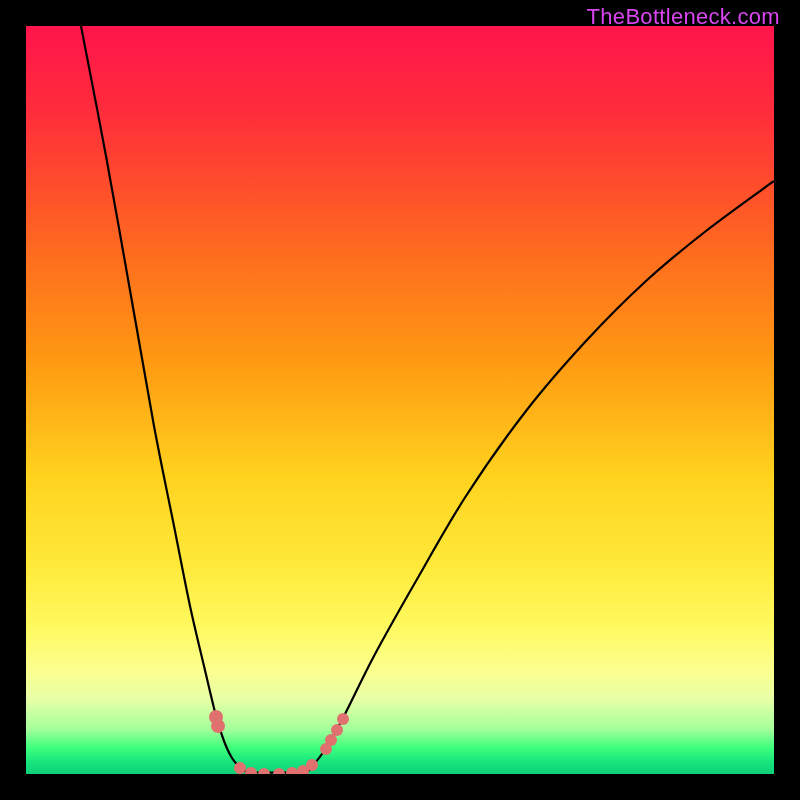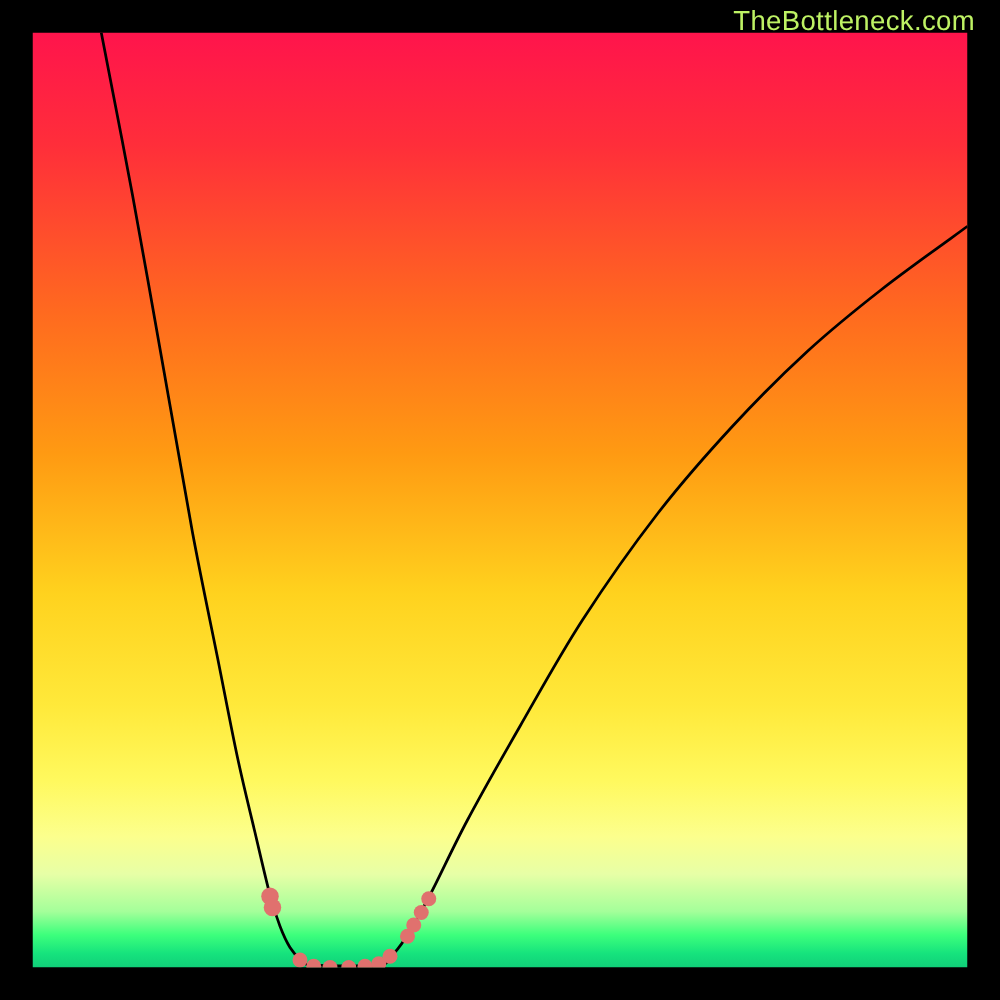--- a/index.html
+++ b/index.html
@@ -30,21 +30,21 @@
     position: absolute;
     left: 0;
     top: 0;
     width: 748px;
     height: 748px;
   }
   .watermark {
     position: absolute;
     top: 4px;
     right: 20px;
-    color: #bef264;
+    color: #d946ef;
     font-size: 22px;
     font-weight: 400;
     letter-spacing: 0.3px;
   }
 </style>
 </head>
 <body>
 
 <div class="watermark">TheBottleneck.com</div>
 

